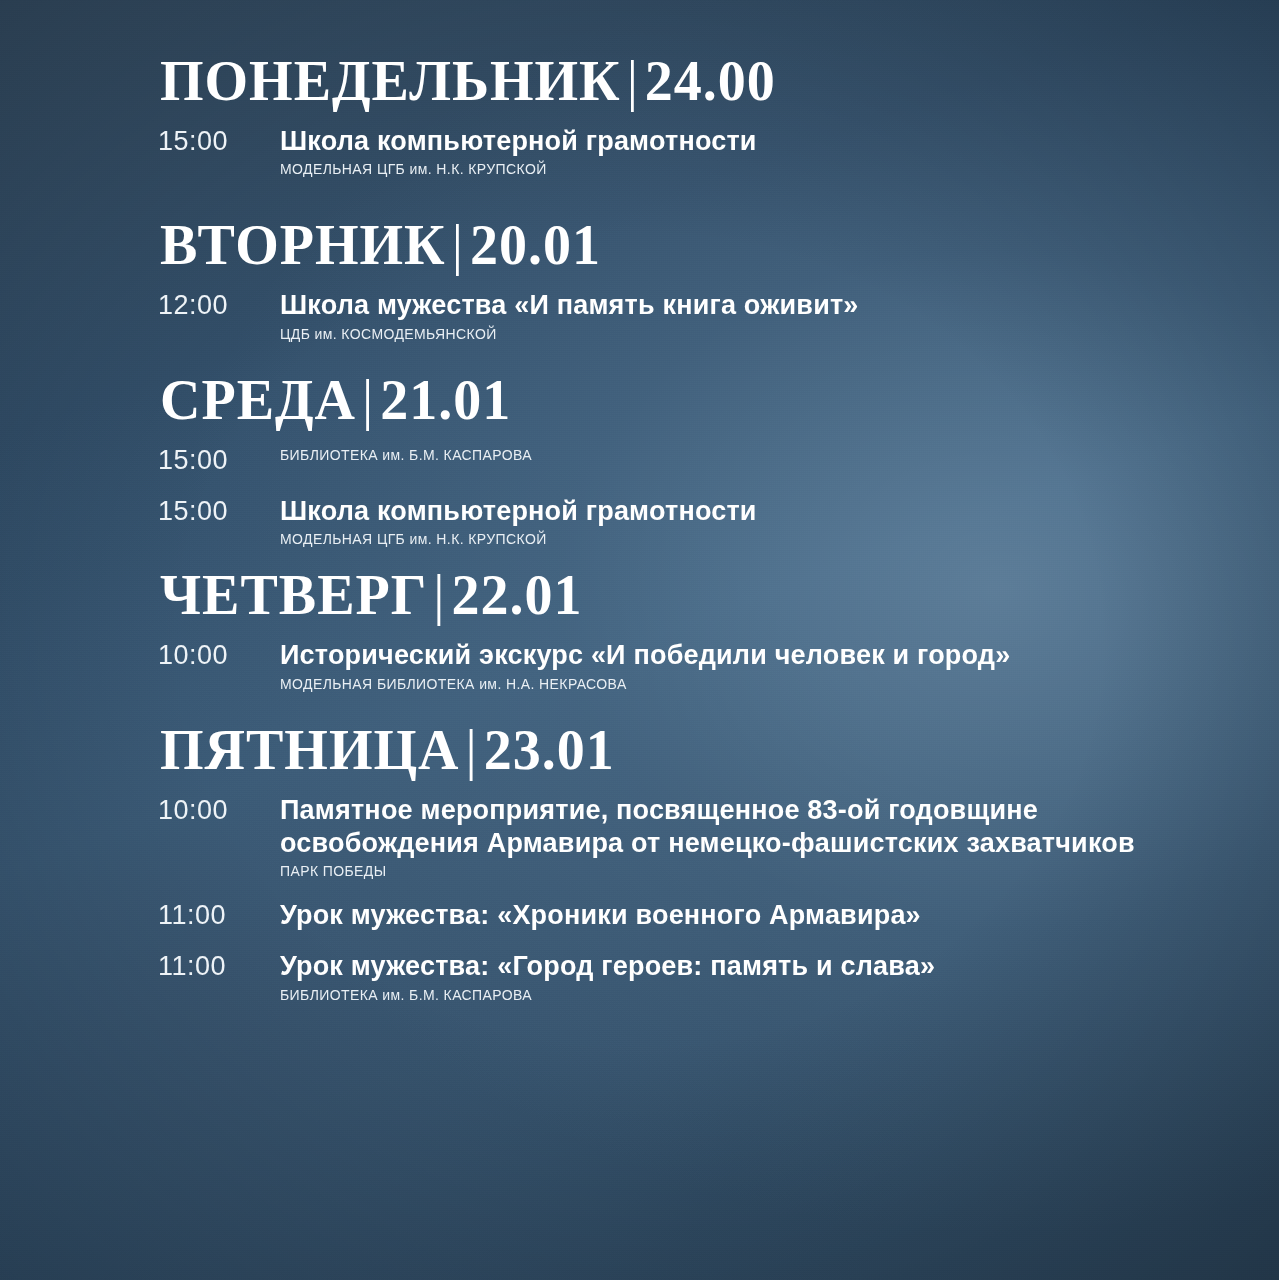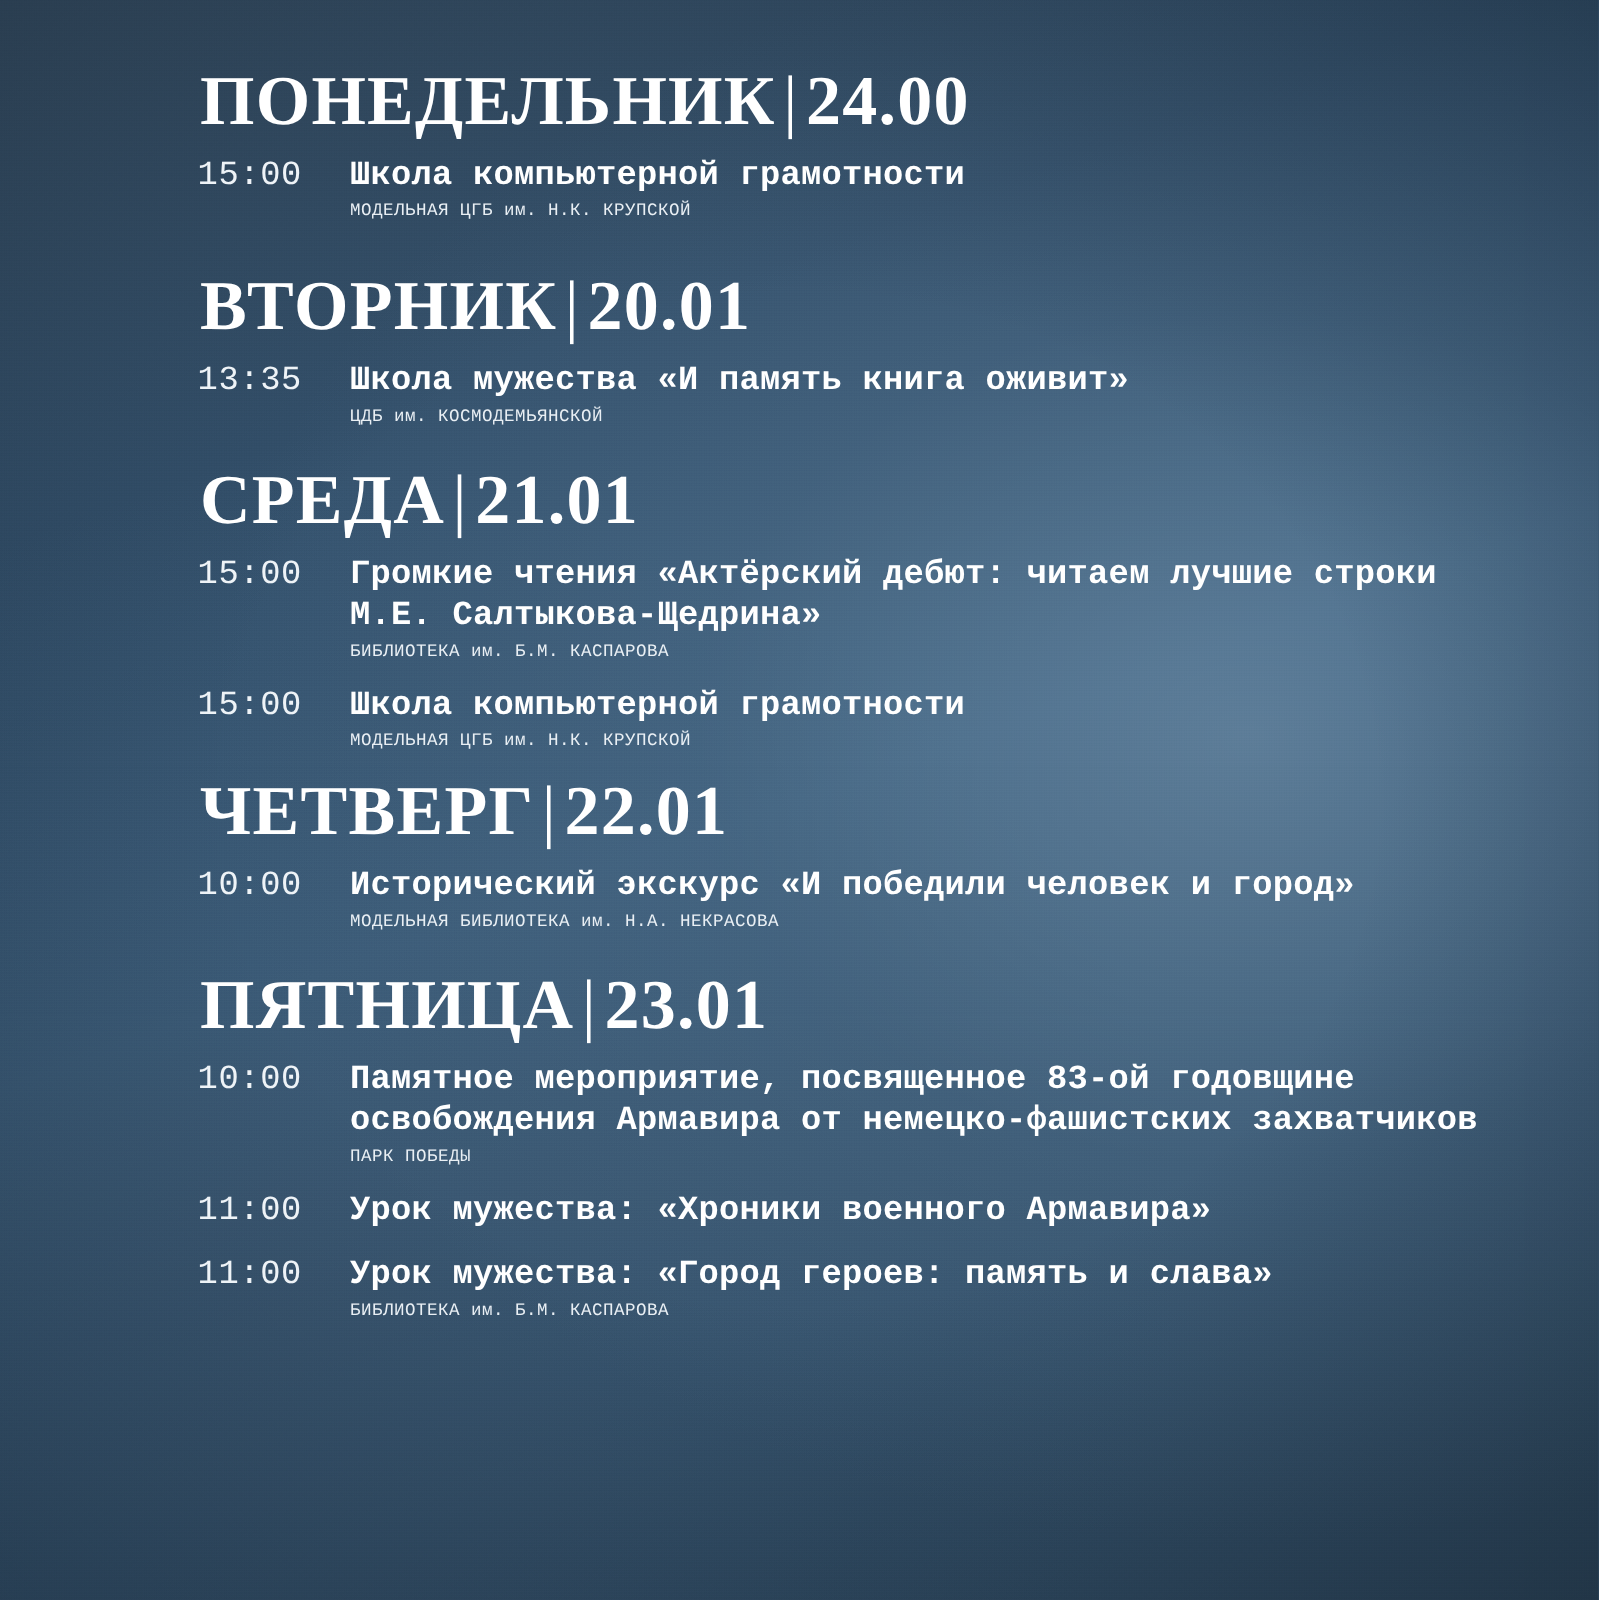--- a/index.html
+++ b/index.html
@@ -63,21 +63,20 @@
     padding: 0 6px;
   }
   .day-heading .date {
     font-family: "Liberation Serif", serif;
   }
   .event {
     display: flex;
     align-items: flex-start;
     margin: 0 0 18px 0;
     padding-left: 118px;
-    font-family: Liberation Mono, monospace;
   }
   .event .time {
     flex: 0 0 auto;
     width: 122px;
     color: #eef3f7;
     font-size: 27px;
     font-weight: 400;
     line-height: 1.22;
     letter-spacing: 0.5px;
   }
@@ -128,36 +127,35 @@
           <div class="place">МОДЕЛЬНАЯ ЦГБ им. Н.К. КРУПСКОЙ</div>
         </div>
       </div>
     </section>
 
     <section class="day-block d1">
       <h2 class="day-heading">
         <span>ВТОРНИК</span><span class="sep">|</span><span class="date">20.01</span>
       </h2>
       <div class="event">
-        <div class="time">13:35</div>
+        <div class="time">12:00</div>
         <div class="body">
           <div class="title">Школа мужества «И память книга оживит»</div>
           <div class="place">ЦДБ им. КОСМОДЕМЬЯНСКОЙ</div>
         </div>
       </div>
     </section>
 
     <section class="day-block d2">
       <h2 class="day-heading">
         <span>СРЕДА</span><span class="sep">|</span><span class="date">21.01</span>
       </h2>
       <div class="event">
         <div class="time">15:00</div>
         <div class="body">
-          <div class="title">Громкие чтения «Актёрский дебют: читаем лучшие строки М.Е. Салтыкова-Щедрина»</div>
           <div class="place">БИБЛИОТЕКА им. Б.М. КАСПАРОВА</div>
         </div>
       </div>
       <div class="event">
         <div class="time">15:00</div>
         <div class="body">
           <div class="title">Школа компьютерной грамотности</div>
           <div class="place">МОДЕЛЬНАЯ ЦГБ им. Н.К. КРУПСКОЙ</div>
         </div>
       </div>

